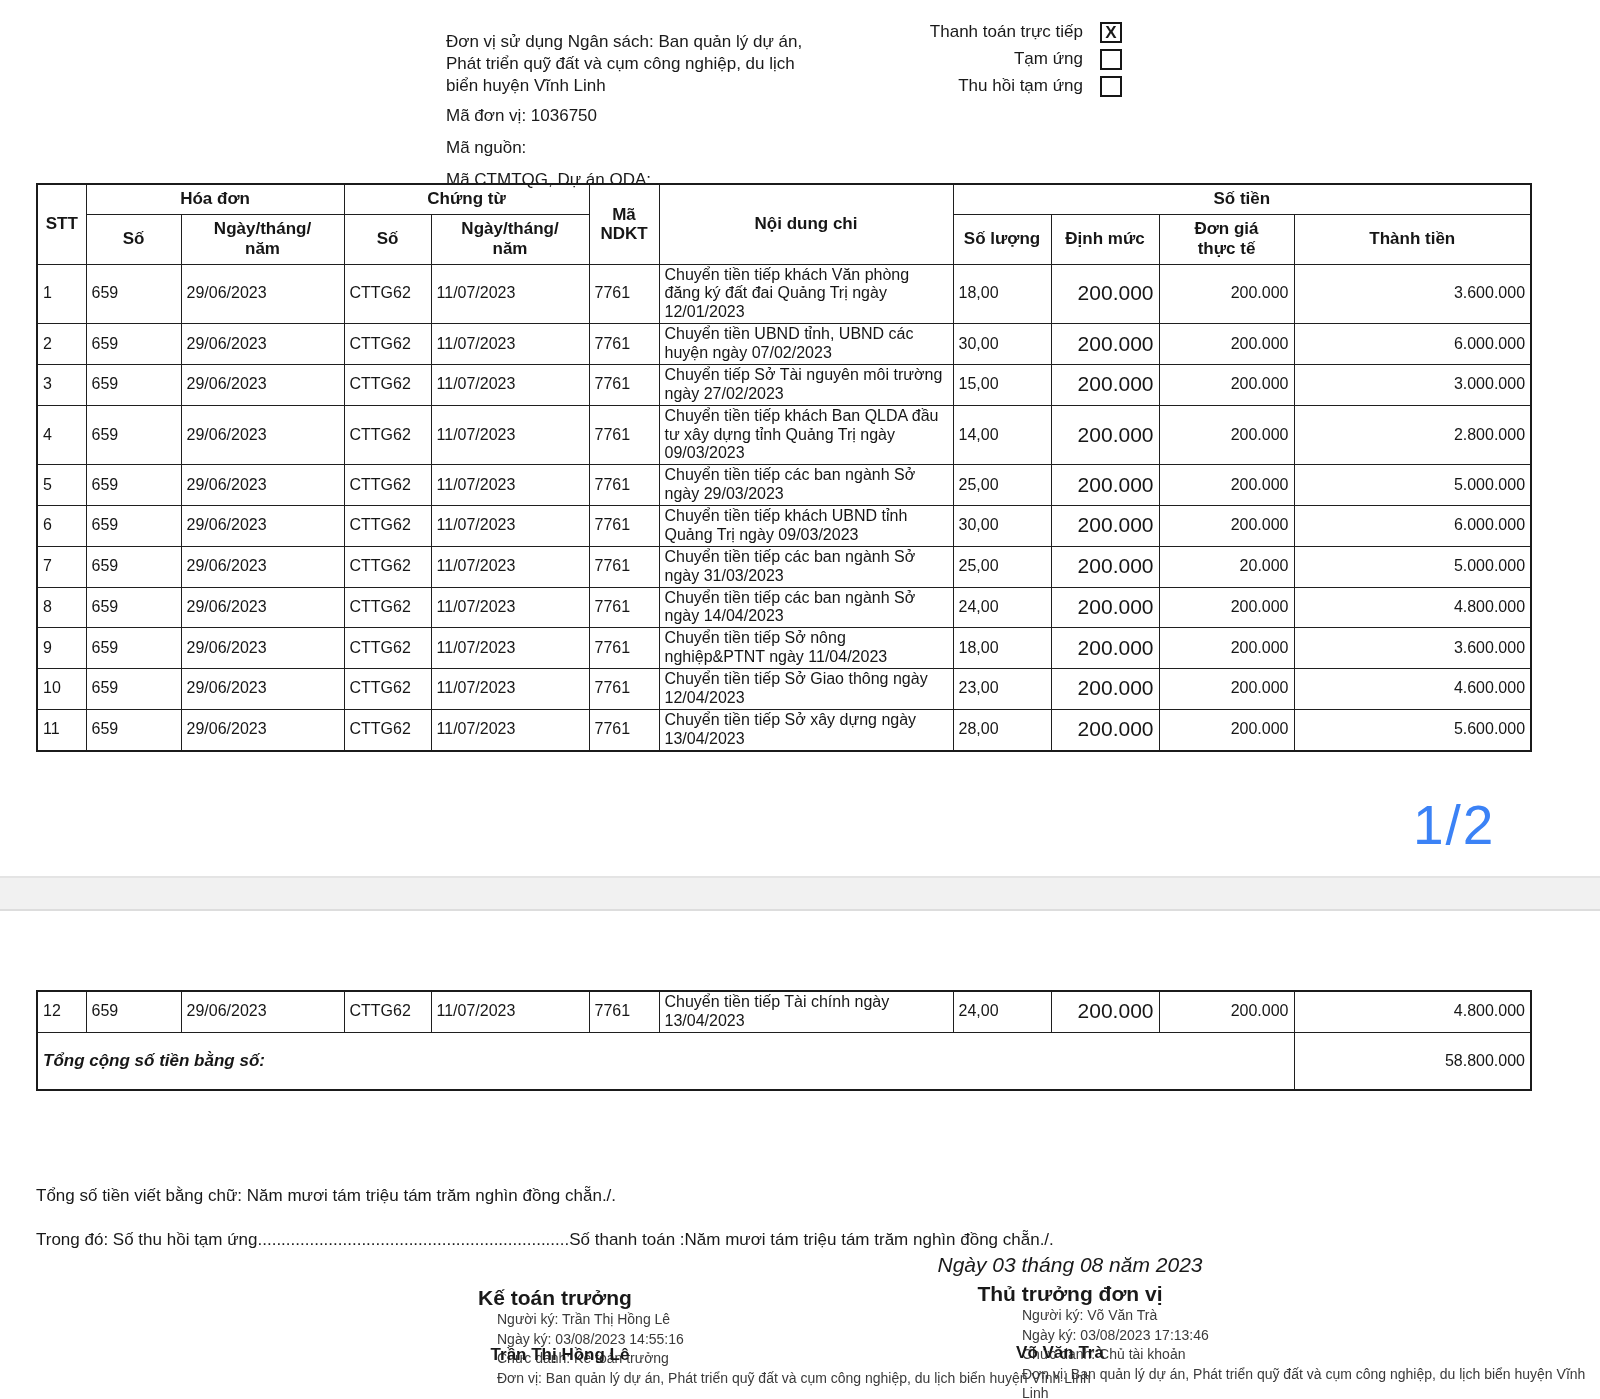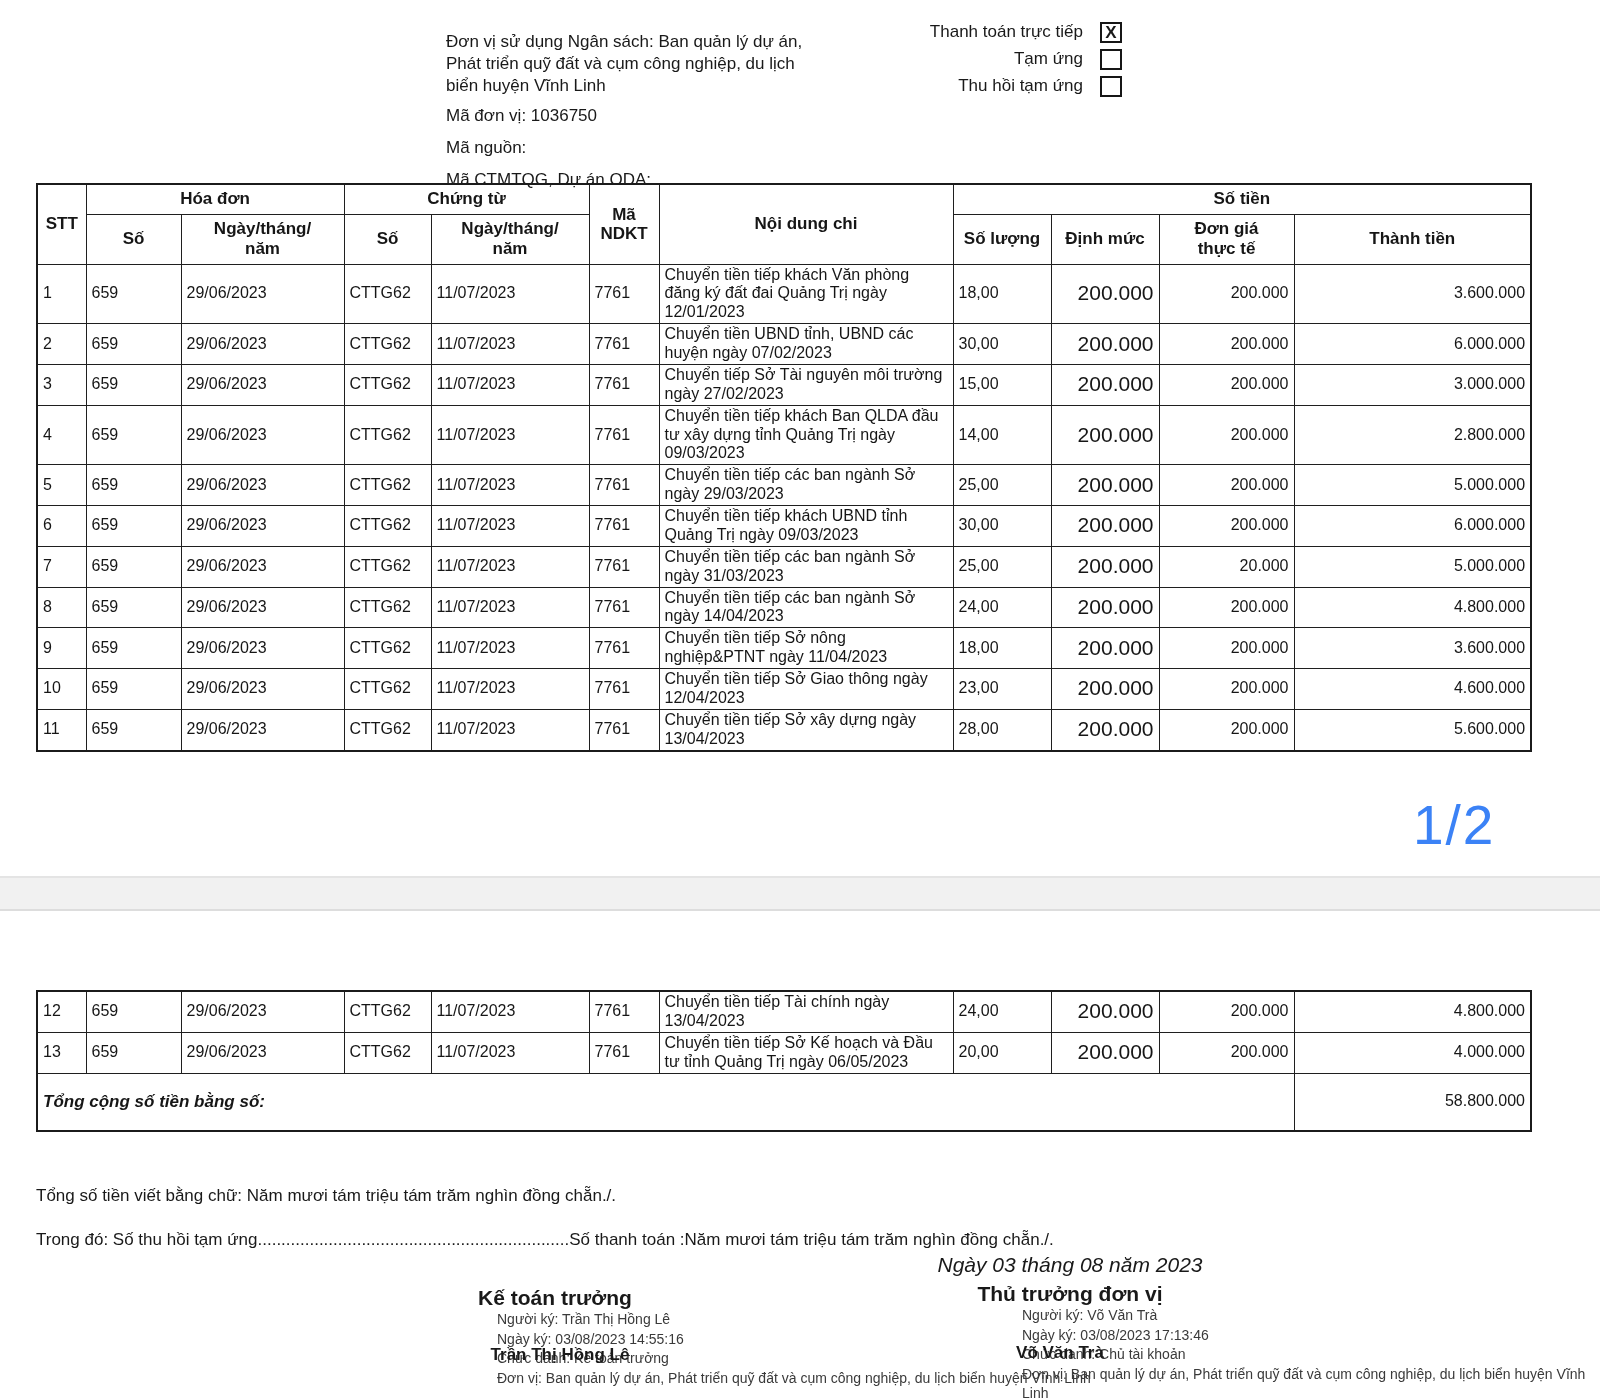--- a/index.html
+++ b/index.html
@@ -332,33 +332,20 @@
           <td>29/06/2023</td>
           <td>CTTG62</td>
           <td>11/07/2023</td>
           <td>7761</td>
           <td class="noi-dung">Chuyển tiền tiếp Tài chính ngày 13/04/2023</td>
           <td>24,00</td>
           <td class="num-big">200.000</td>
           <td class="num-right">200.000</td>
           <td class="num-right">4.800.000</td>
         </tr>
-        <tr>
-          <td>13</td>
-          <td>659</td>
-          <td>29/06/2023</td>
-          <td>CTTG62</td>
-          <td>11/07/2023</td>
-          <td>7761</td>
-          <td class="noi-dung">Chuyển tiền tiếp Sở Kế hoạch và Đầu tư tỉnh Quảng Trị ngày 06/05/2023</td>
-          <td>20,00</td>
-          <td class="num-big">200.000</td>
-          <td class="num-right">200.000</td>
-          <td class="num-right">4.000.000</td>
-        </tr>
       </tbody>
     <tbody>
       <tr class="total-row">
         <td colspan="10" class="total-label">Tổng cộng số tiền bằng số:</td>
         <td class="num-right total-value">58.800.000</td>
       </tr>
     </tbody>
   </table>
 
   <div class="amount-words">Tổng số tiền viết bằng chữ: Năm mươi tám triệu tám trăm nghìn đồng chẵn./.</div>

